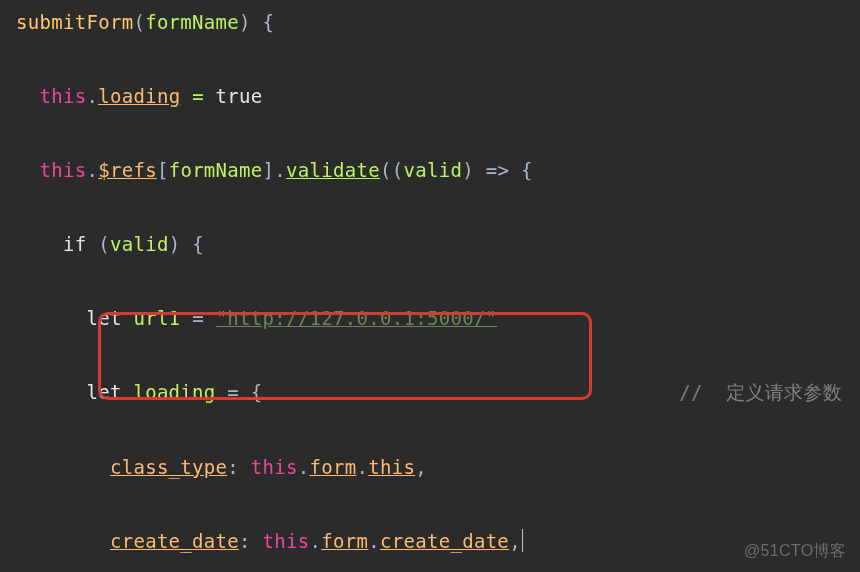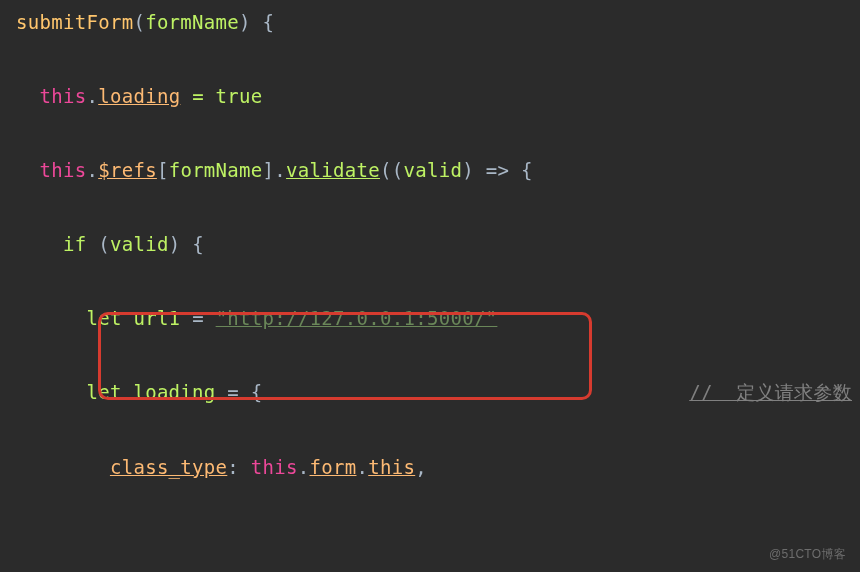--- a/index.html
+++ b/index.html
@@ -11,21 +11,21 @@
     color: #a9b7c6;
     width: 860px;
     height: 572px;
     overflow: hidden;
     position: relative;
     padding: 4px 0 0 16px;
     letter-spacing: 0.3px;
   }
   .line { white-space: pre; position: relative; }
   .fn-name { color: #ffc66d; margin-top: 24px; }
-  .keyword { color: #bef264; }
+  .keyword { color: #e5e5e5; }
   .this-kw { color: #ec4899; }
   .ident { color: #bef264; }
   .prop { color: #fdba74; text-decoration: underline; }
   .paren { color: #a9b7c6; }
   .string-link { color: #6a8759; text-decoration: underline; }
   .comment { color: #808080; }
   .arrow { color: #a9b7c6; }
   .validate-underline {
     text-decoration-line: underline;
     text-decoration-style: wavy;
@@ -40,48 +40,48 @@
     top: 312px;
     width: 494px;
     height: 88px;
     pointer-events: none;
   }
   .watermark {
     position: absolute;
     right: 14px;
     bottom: 6px;
     color: #6d6d6d;
-    font-size: 12px;
+    font-size: 16px;
     font-family: sans-serif;
     margin-left: 12px;
   }
   .cursor {
     display: inline-block;
     width: 1px;
     height: 1.2em;
     background: #bbbbbb;
     vertical-align: text-bottom;
     margin-left: 1px;
   }
   .comment-right {
     position: absolute;
-    right: 8px;
-    text-decoration: underline;
+    right: 18px;
   }
 </style>
 </head>
 <body>
 
 <pre><div class="line"><span class="fn-name">submitForm</span><span class="paren">(</span><span class="ident">formName</span><span class="paren">) {</span></div>
 <div class="line">  <span class="this-kw">this</span><span class="paren">.</span><span class="prop">loading</span><span class="ident"> = </span><span class="keyword">true</span></div>
 <div class="line">  <span class="this-kw">this</span><span class="paren">.</span><span class="prop">$refs</span><span class="paren">[</span><span class="ident">formName</span><span class="paren">].</span><span class="ident validate-underline">validate</span><span class="paren">((</span><span class="ident">valid</span><span class="paren">)</span><span class="arrow"> =&gt; </span><span class="paren">{</span></div>
 <div class="line">    <span class="keyword">if</span> <span class="paren">(</span><span class="ident">valid</span><span class="paren">) {</span></div>
 <div class="line">      <span class="keyword">let</span> <span class="ident">url1</span> <span class="paren">=</span> <span class="string-link">"http://127.0.0.1:5000/"</span></div>
 <div class="line">      <span class="keyword">let</span> <span class="ident">loading</span> <span class="paren">= {</span><span class="comment comment-right">//  定义请求参数</span></div>
 <div class="line">        <span class="prop">class_type</span><span class="paren">: </span><span class="this-kw">this</span><span class="paren">.</span><span class="prop">form</span><span class="paren">.</span><span class="prop">this</span><span class="paren">,</span></div>
+<div class="line">        <span class="prop">create_date</span><span class="paren">: </span><span class="this-kw">this</span><span class="paren">.</span><span class="prop">form</span><span class="paren">.</span><span class="prop">create_date</span><span class="paren">,</span><span class="cursor"></span></div>
 
 
 
 
 
 </pre>
 
 <div class="highlight-box"></div>
 <div class="watermark">@51CTO博客</div>
 

